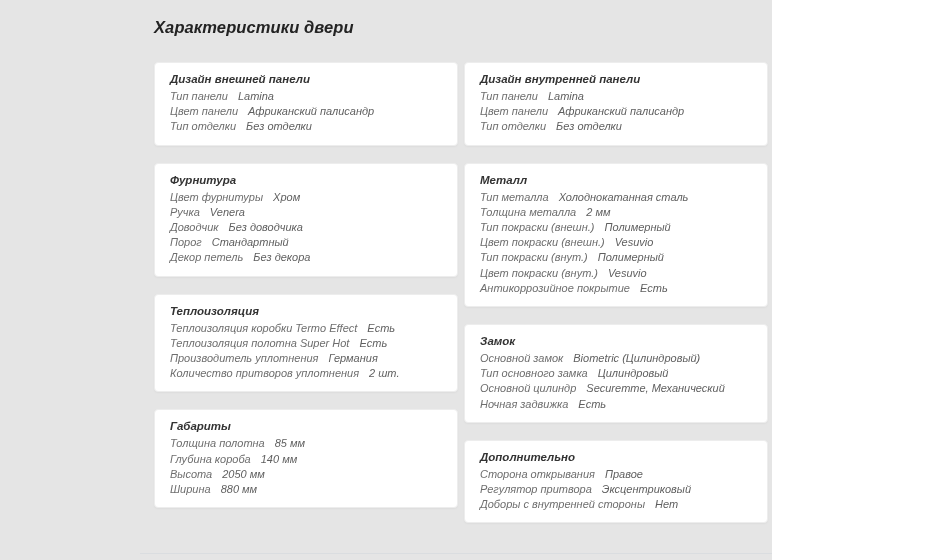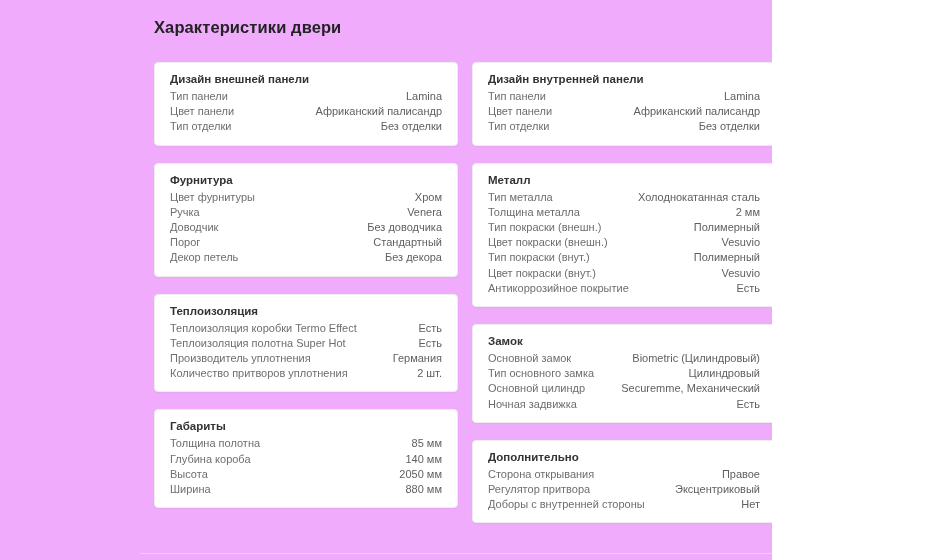--- a/index.html
+++ b/index.html
@@ -5,39 +5,40 @@
   html, body {
     margin: 0;
     padding: 0;
     background: #ffffff;
     font-family: "Liberation Sans", "DejaVu Sans", sans-serif;
   }
   .page {
     position: relative;
     width: 772px;
     height: 560px;
-    background: #f0abfc;
+    background: #e5e5e5;
     overflow: hidden;
+    font-style: italic;
   }
   .page-title {
     position: absolute;
     left: 154px;
     top: 18px;
     margin: 0;
     font-size: 16.5px;
     font-weight: 700;
     color: #232323;
     letter-spacing: 0.1px;
   }
   .columns {
     position: absolute;
     left: 154px;
     top: 62px;
     display: flex;
-    gap: 14px;
+    gap: 6px;
   }
   .col {
     width: 304px;
     display: flex;
     flex-direction: column;
     gap: 17px;
   }
   .card {
     background: #ffffff;
     border: 1px solid #ededed;
@@ -49,21 +50,20 @@
   .card-title {
     margin: 0 0 2px 0;
     font-size: 11.5px;
     line-height: 16px;
     font-weight: 700;
     color: #333333;
   }
   .rows { display: block; }
   .row {
     display: flex;
-    justify-content: space-between;
     align-items: baseline;
     font-size: 11px;
     line-height: 15.2px;
   }
   .row .label {
     color: #6e6e6e;
     white-space: nowrap;
     padding-right: 10px;
   }
   .row .value {

